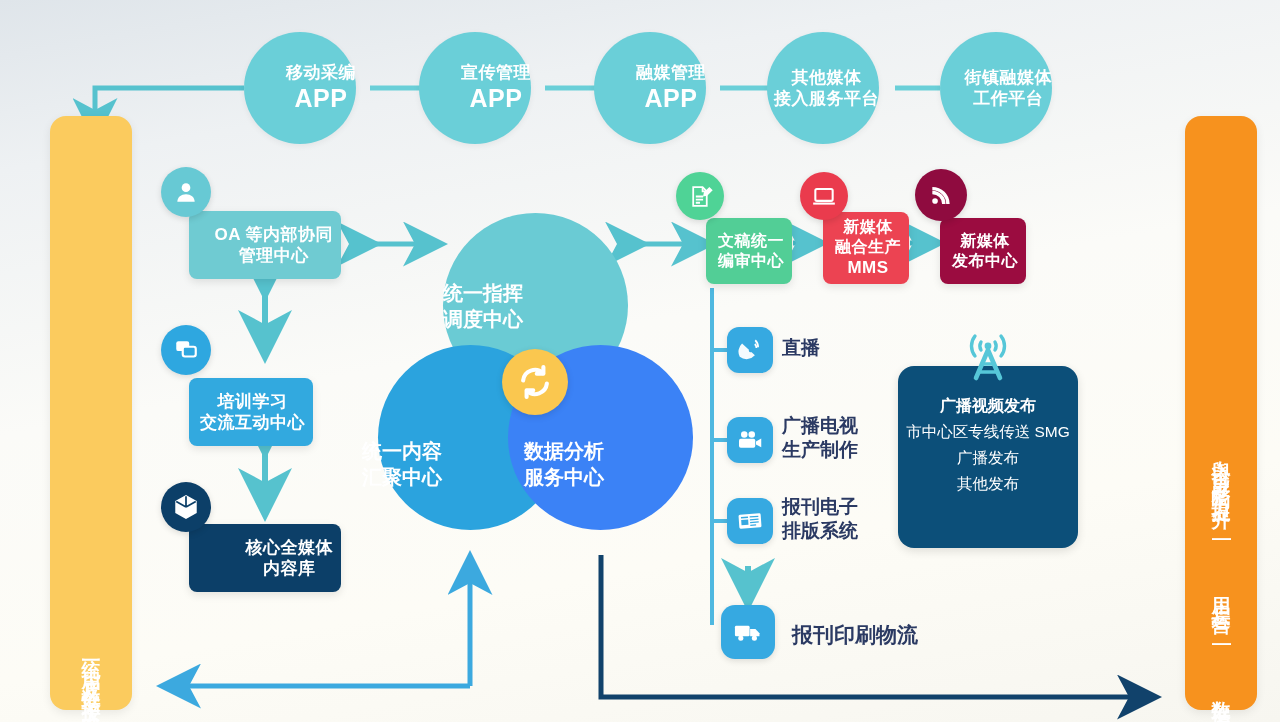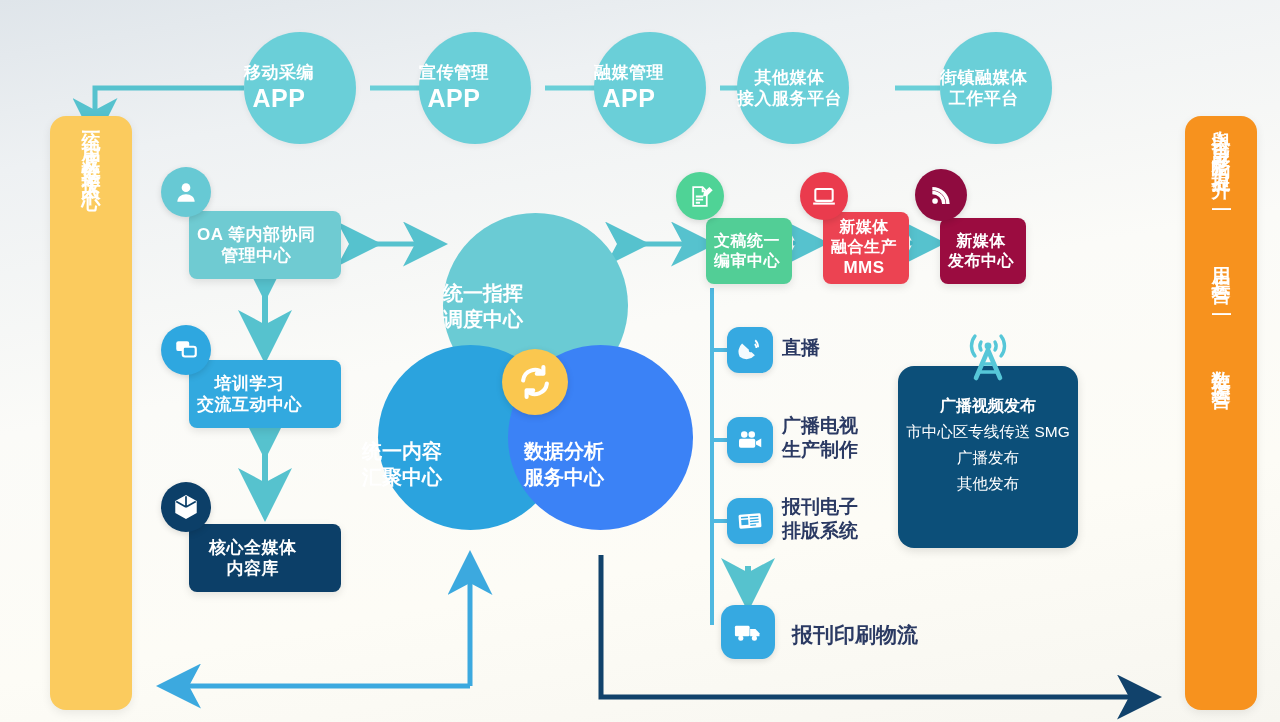--- a/index.html
+++ b/index.html
@@ -6,21 +6,21 @@
   html,body{margin:0;padding:0;}
   body{
     width:1280px;height:722px;overflow:hidden;
     font-family:"Liberation Sans","DejaVu Sans",sans-serif;
     background:linear-gradient(170deg,#dfe5ea 0%,#eef1f3 18%,#fbfbf8 46%,#fdfcf6 72%,#f7f6f0 100%);
     position:relative;
   }
   #stage{position:absolute;inset:0;}
   svg.layer{position:absolute;left:0;top:0;width:1280px;height:722px;pointer-events:none;}
 
-  .node{position:absolute;box-sizing:border-box;display:flex;align-items:center;justify-content:flex-start;
+  .node{position:absolute;box-sizing:border-box;display:flex;align-items:center;justify-content:flex-end;
         text-align:center;color:#fff;font-weight:bold;line-height:1.25;letter-spacing:.5px;}
 
   
   .topcircle{width:112px;height:112px;border-radius:50%;background:#6ACFD8;font-size:17px;
              box-shadow:0 2px 6px rgba(0,0,0,.06);}
   .topcircle .ln2{font-size:25px;}
 
   
   .sidebar{border-radius:16px;writing-mode:vertical-rl;text-orientation:upright;
            letter-spacing:6px;font-size:19px;box-shadow:0 3px 10px rgba(0,0,0,.08);}
@@ -126,21 +126,21 @@
       <div>宣传管理</div>
       <div class="ln2">APP</div>
     </div>
   </div>
   <div class="node topcircle" style="left:594px;top:32px;">
     <div>
       <div>融媒管理</div>
       <div class="ln2">APP</div>
     </div>
   </div>
-  <div class="node topcircle" style="left:737px;top:32px;">
+  <div class="node topcircle" style="left:767px;top:32px;">
     <div>
       <div>其他媒体</div>
       <div>接入服务平台</div>
     </div>
   </div>
   <div class="node topcircle" style="left:940px;top:32px;">
     <div>
       <div>街镇融媒体</div>
       <div>工作平台</div>
     </div>
@@ -159,21 +159,21 @@
       <div>管理中心</div>
     </div>
   </div>
   <div class="badge" style="left:161px;top:167px;width:50px;height:50px;background:#67C9D4;">
     <svg width="26" height="26" viewBox="0 0 24 24" fill="#fff">
       <circle cx="12" cy="8" r="4"></circle>
         <path d="M4 21c0-4.4 3.6-7 8-7s8 2.6 8 7z"></path>
     </svg>
   </div>
 
-  <div class="node card c-blue" style="left:189px;top:360px;width:152px;height:68px;">
+  <div class="node card c-blue" style="left:189px;top:378px;width:124px;height:68px;">
     <div>
       <div>培训学习</div>
       <div>交流互动中心</div>
     </div>
   </div>
   <div class="badge" style="left:161px;top:325px;width:50px;height:50px;background:#2EA7E0;">
     <svg width="26" height="26" viewBox="0 0 24 24" fill="none" stroke="#fff" stroke-width="2">
       <rect x="3" y="4" width="12" height="9" rx="2" fill="#fff" stroke="none"></rect>
       <rect x="9" y="9" width="12" height="9" rx="2" fill="#2EA7E0" stroke="#fff"></rect>
     </svg>

